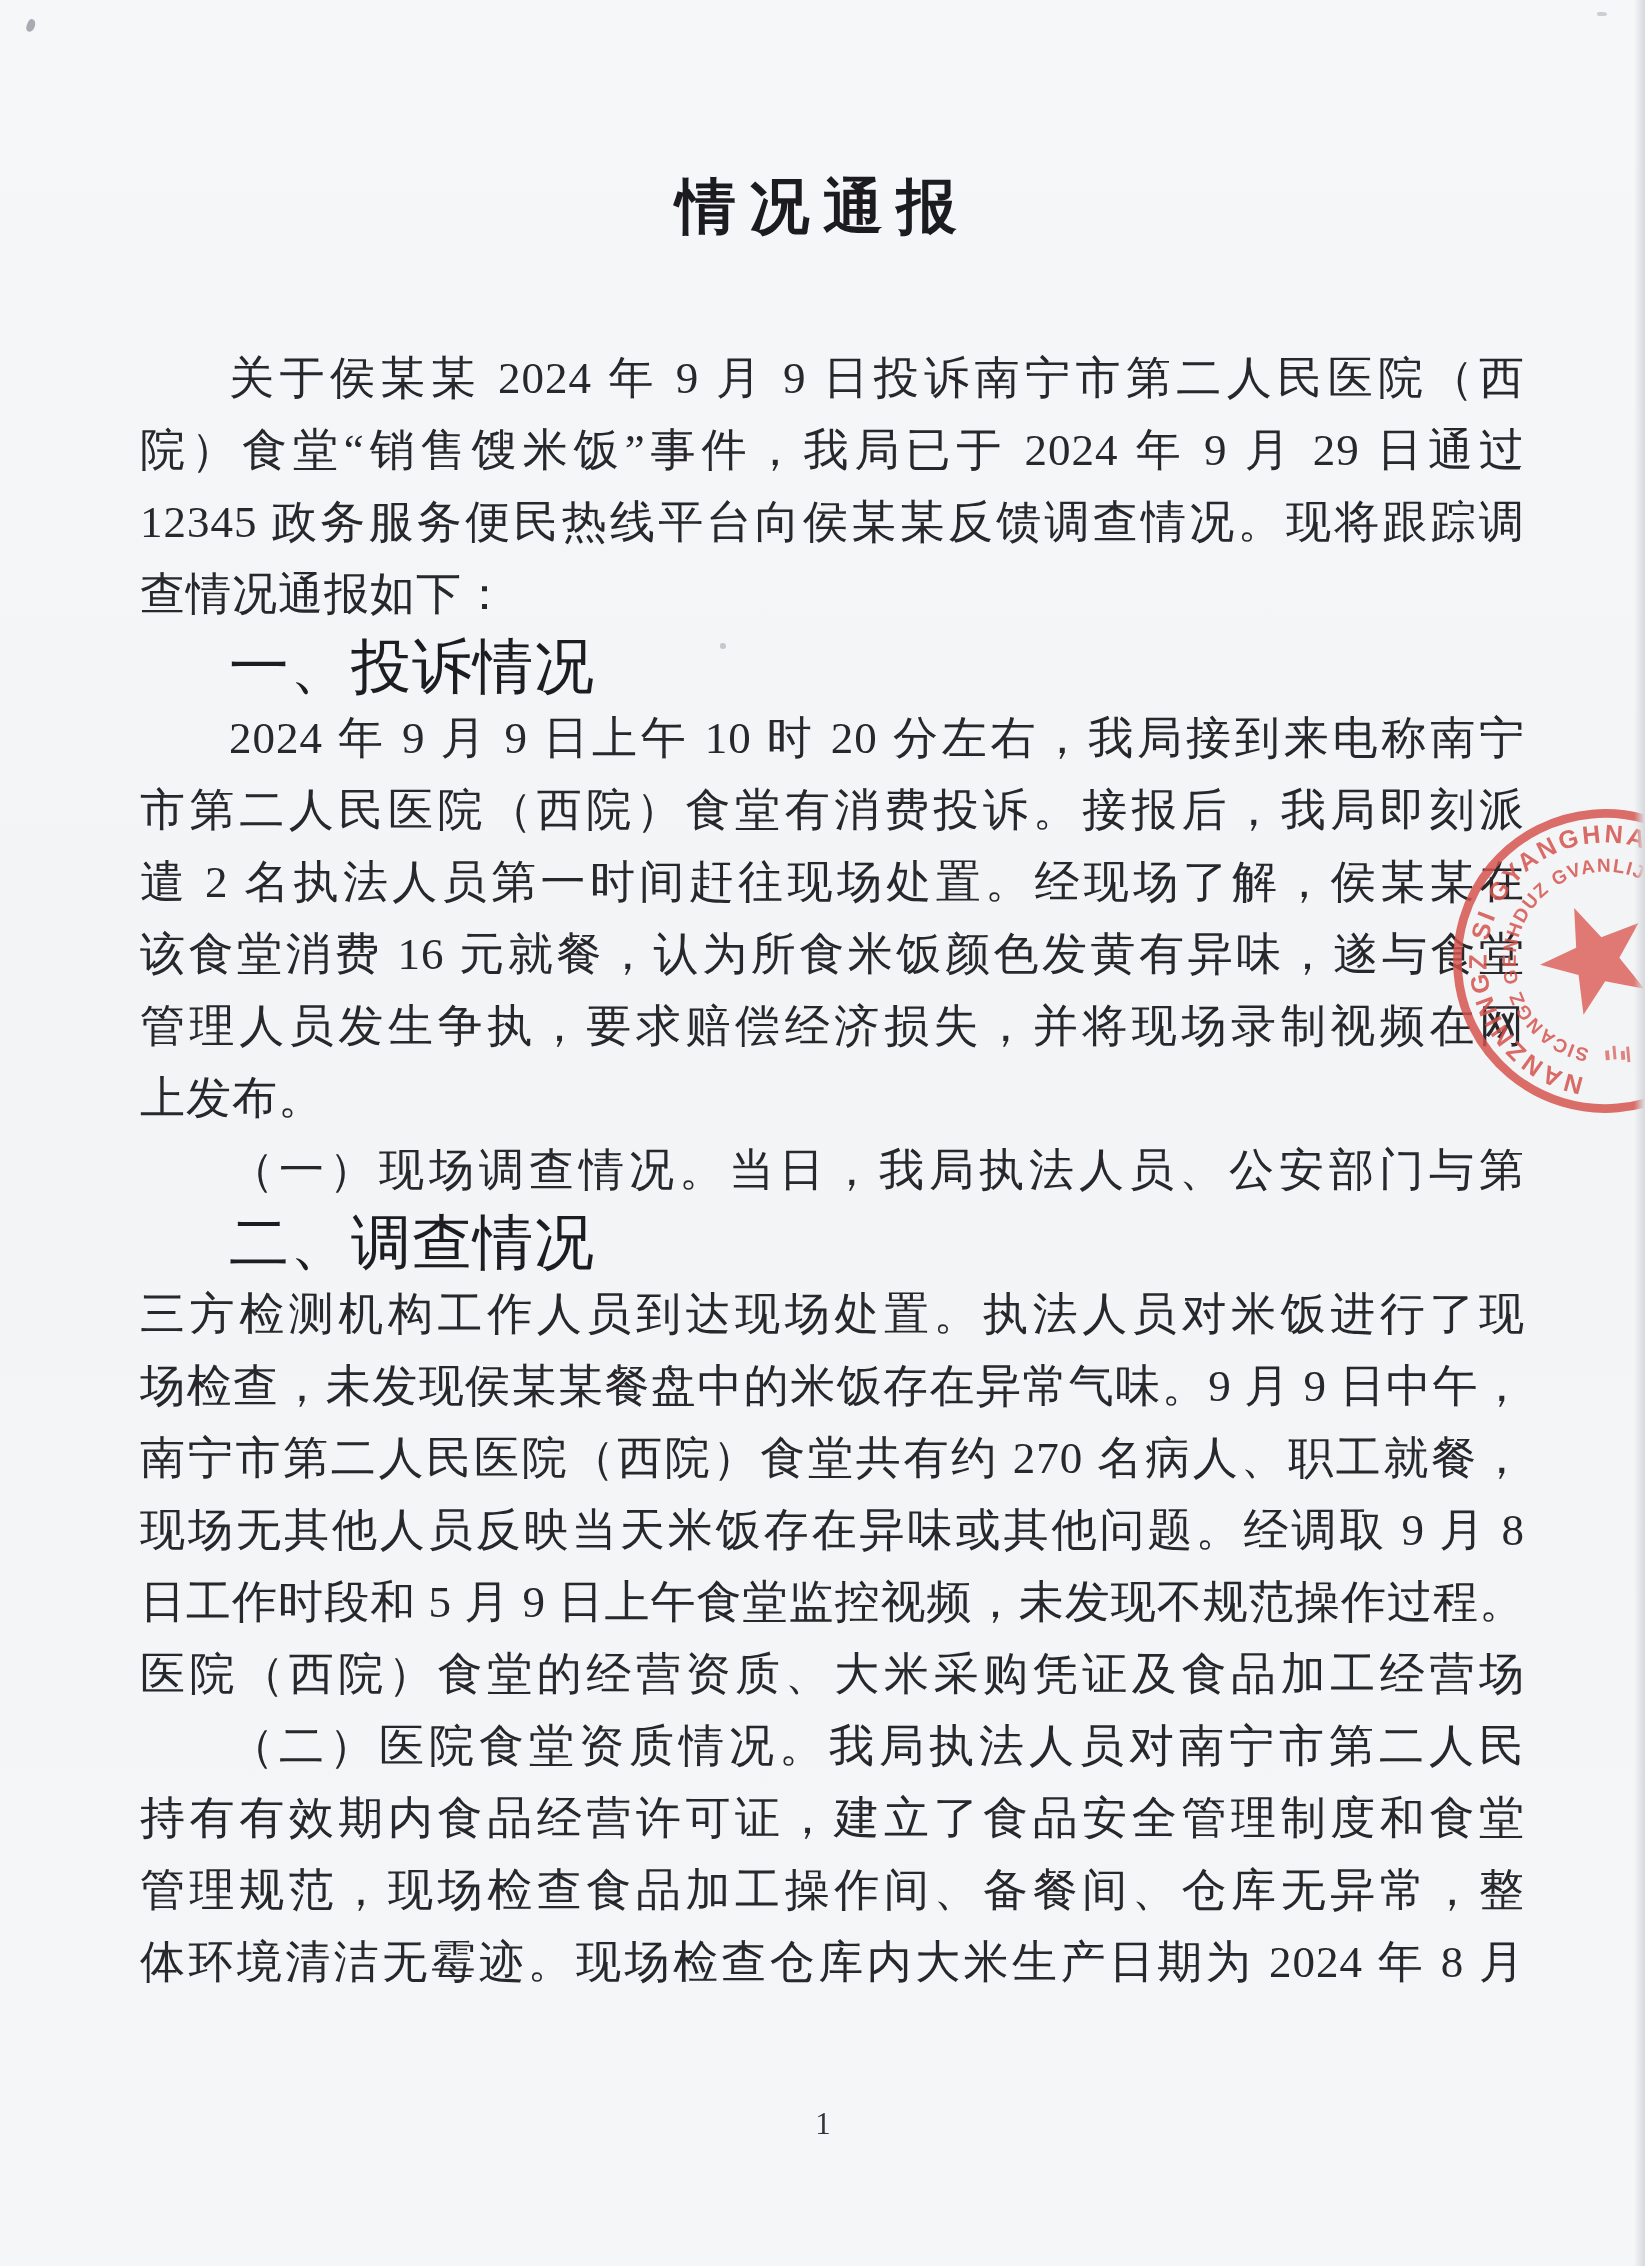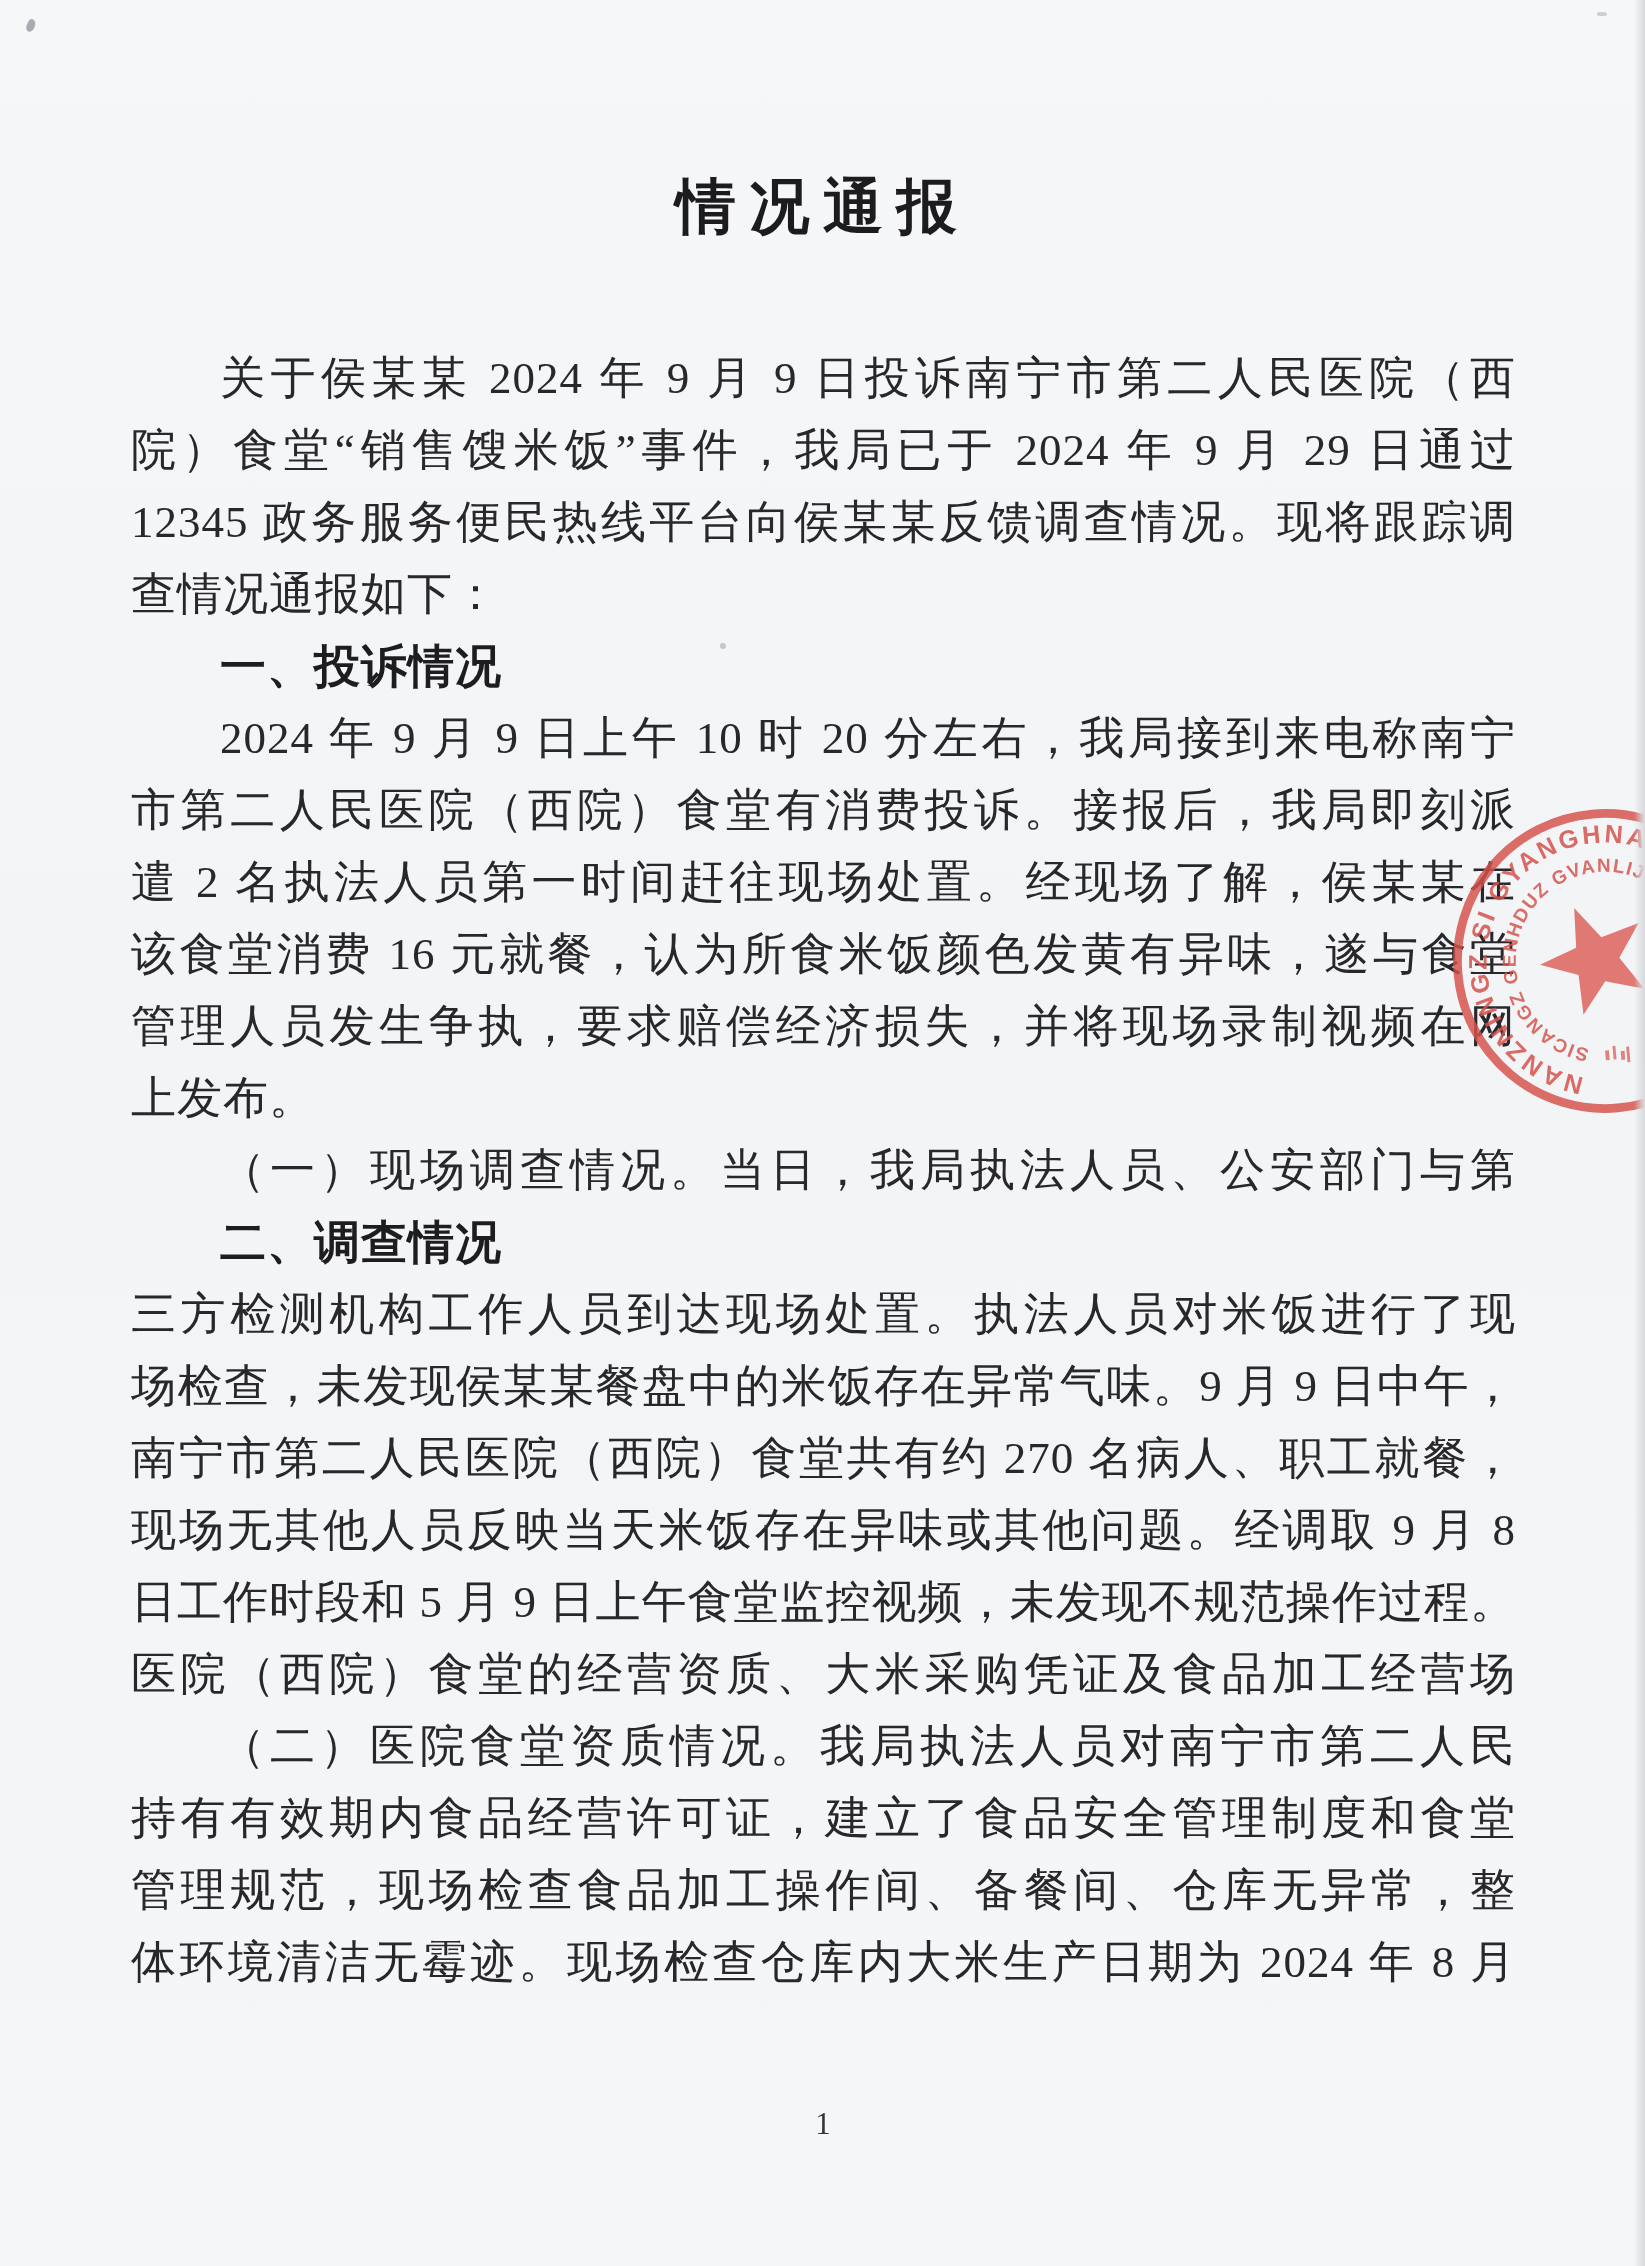--- a/index.html
+++ b/index.html
@@ -24,40 +24,40 @@
     margin: 0;
     text-align: center;
     font-family: Liberation Serif, serif;
     font-weight: 700;
     font-size: 60px;
     letter-spacing: 13.6px;
     color: #1c1c20;
   }
   .document-body {
     position: absolute;
-    left: 131px;
+    left: 140px;
     top: 342px;
     width: 1385px;
   }
   .line {
     height: 72px;
     line-height: 72px;
     font-size: 45px;
     letter-spacing: 1px;
     overflow: hidden;
     text-align: justify;
     text-align-last: justify;
     color: #28282c;
   }
   .line.indent { text-indent: 89px; }
   .line.short  { text-align-last: left; }
   .line.bold {
     font-family: "DejaVu Sans", "Liberation Sans", sans-serif;
-    font-weight: 700;
-    font-size: 46px;
+    font-weight: 400;
+    font-size: 60px;
     color: #1d1d21;
   }
   .page-number {
     position: absolute;
     top: 2106px;
     left: 0;
     width: 100%;
     text-align: center;
     font-size: 31px;
     color: #33333a;

